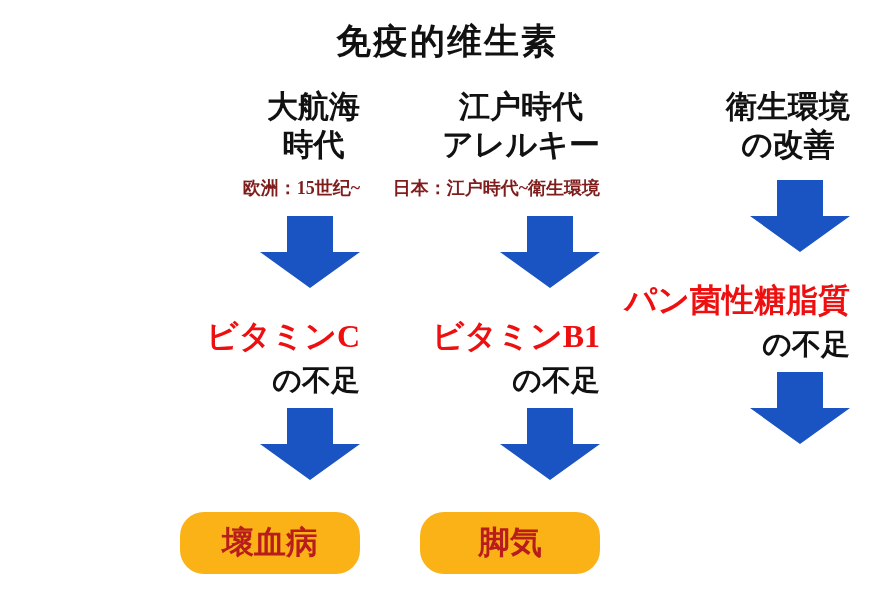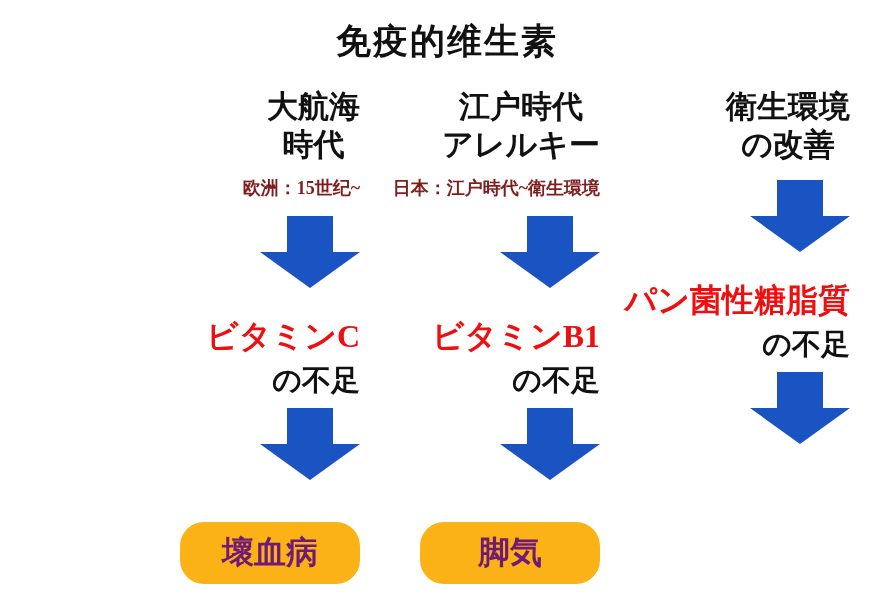--- a/index.html
+++ b/index.html
@@ -65,33 +65,33 @@
     white-space: nowrap;
   }
   .deficiency-suffix {
     font-size: 29px;
     font-weight: 700;
     line-height: 40px;
     margin-top: 4px;
     white-space: nowrap;
   }
   .result-box {
-    margin-top: 42px;
+    margin-top: 32px;
     min-width: 180px;
     height: 62px;
     box-sizing: border-box;
     padding: 12px 24px;
     border-radius: 24px;
     background: #FBB216;
     display: flex;
     align-items: center;
     justify-content: center;
     font-size: 32px;
     font-weight: 700;
-    color: #701a75;
+    color: #b91c1c;
     white-space: nowrap;
   }
 </style>
 </head>
 <body>
 
 <div class="canvas">
 
   <div class="title">免疫的维生素</div>
 

